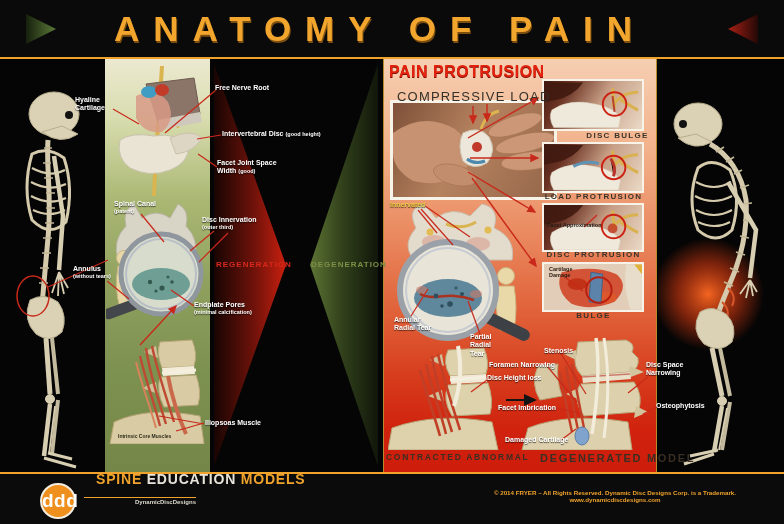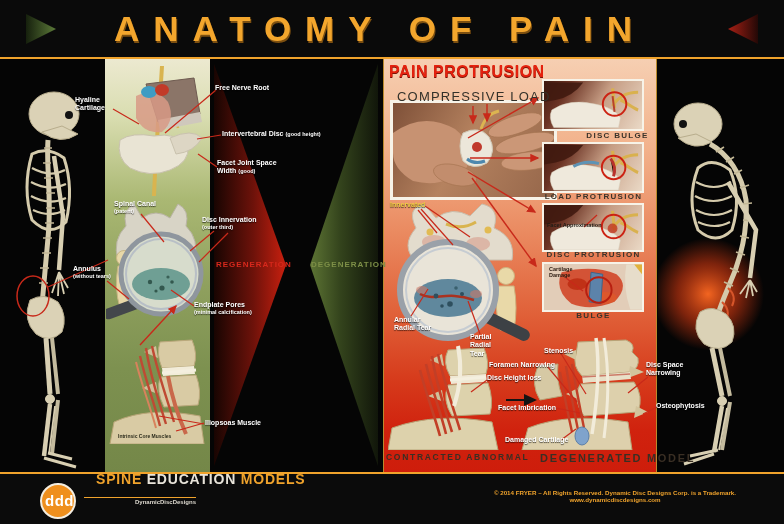--- a/index.html
+++ b/index.html
@@ -48,21 +48,21 @@
   .dark-lbl{position:absolute;font-weight:bold;color:#241c12;z-index:10;line-height:1.1;text-shadow:none;}
   
   #hands-photo{left:390px;top:100px;width:161px;height:94px;border:3px solid #f7f3e8;z-index:3;
     background:linear-gradient(120deg,#7e5038 0%,#b5825f 45%,#95664a 100%);}
   .thumb{left:542px;width:98px;border:2.5px solid #f7f3e8;z-index:3;
     background:linear-gradient(120deg,#40190f 0%,#6b3324 22%,#c69d84 55%,#ead9c6 100%);}
   #thumb4{background:#e2cdb8;}
   .scene{z-index:2;}
   #footer{left:0;top:474px;width:784px;height:50px;background:#0b0b0b;z-index:20;}
   #logo-circle{left:40px;top:483px;width:32px;height:32px;border-radius:50%;background:#ef8f1d;
-     border:2px solid #f3ede0;color:#fff;font-weight:bold;font-size:15px;text-align:right;line-height:32px;letter-spacing:.5px;}
+     border:2px solid #f3ede0;color:#fff;font-weight:bold;font-size:19px;text-align:right;line-height:32px;letter-spacing:.5px;}
   #brand{left:84px;top:471px;font-size:14px;font-weight:bold;letter-spacing:.8px;white-space:nowrap;margin-left:12px;}
   .brand-orange{color:#f0a32c;} .brand-white{color:#e8e4da;}
   #brand-underline{left:84px;top:497px;width:112px;height:1px;background:#f0a32c;}
   #subbrand{left:84px;top:499px;width:112px;text-align:right;font-size:6px;color:#dcd8ce;font-weight:bold;}
   #copyright{left:450px;top:489px;width:330px;text-align:center;font-size:6.2px;font-weight:bold;color:#f0a32c;}
   svg{display:block;}
 </style>
 </head>
 <body>
 

